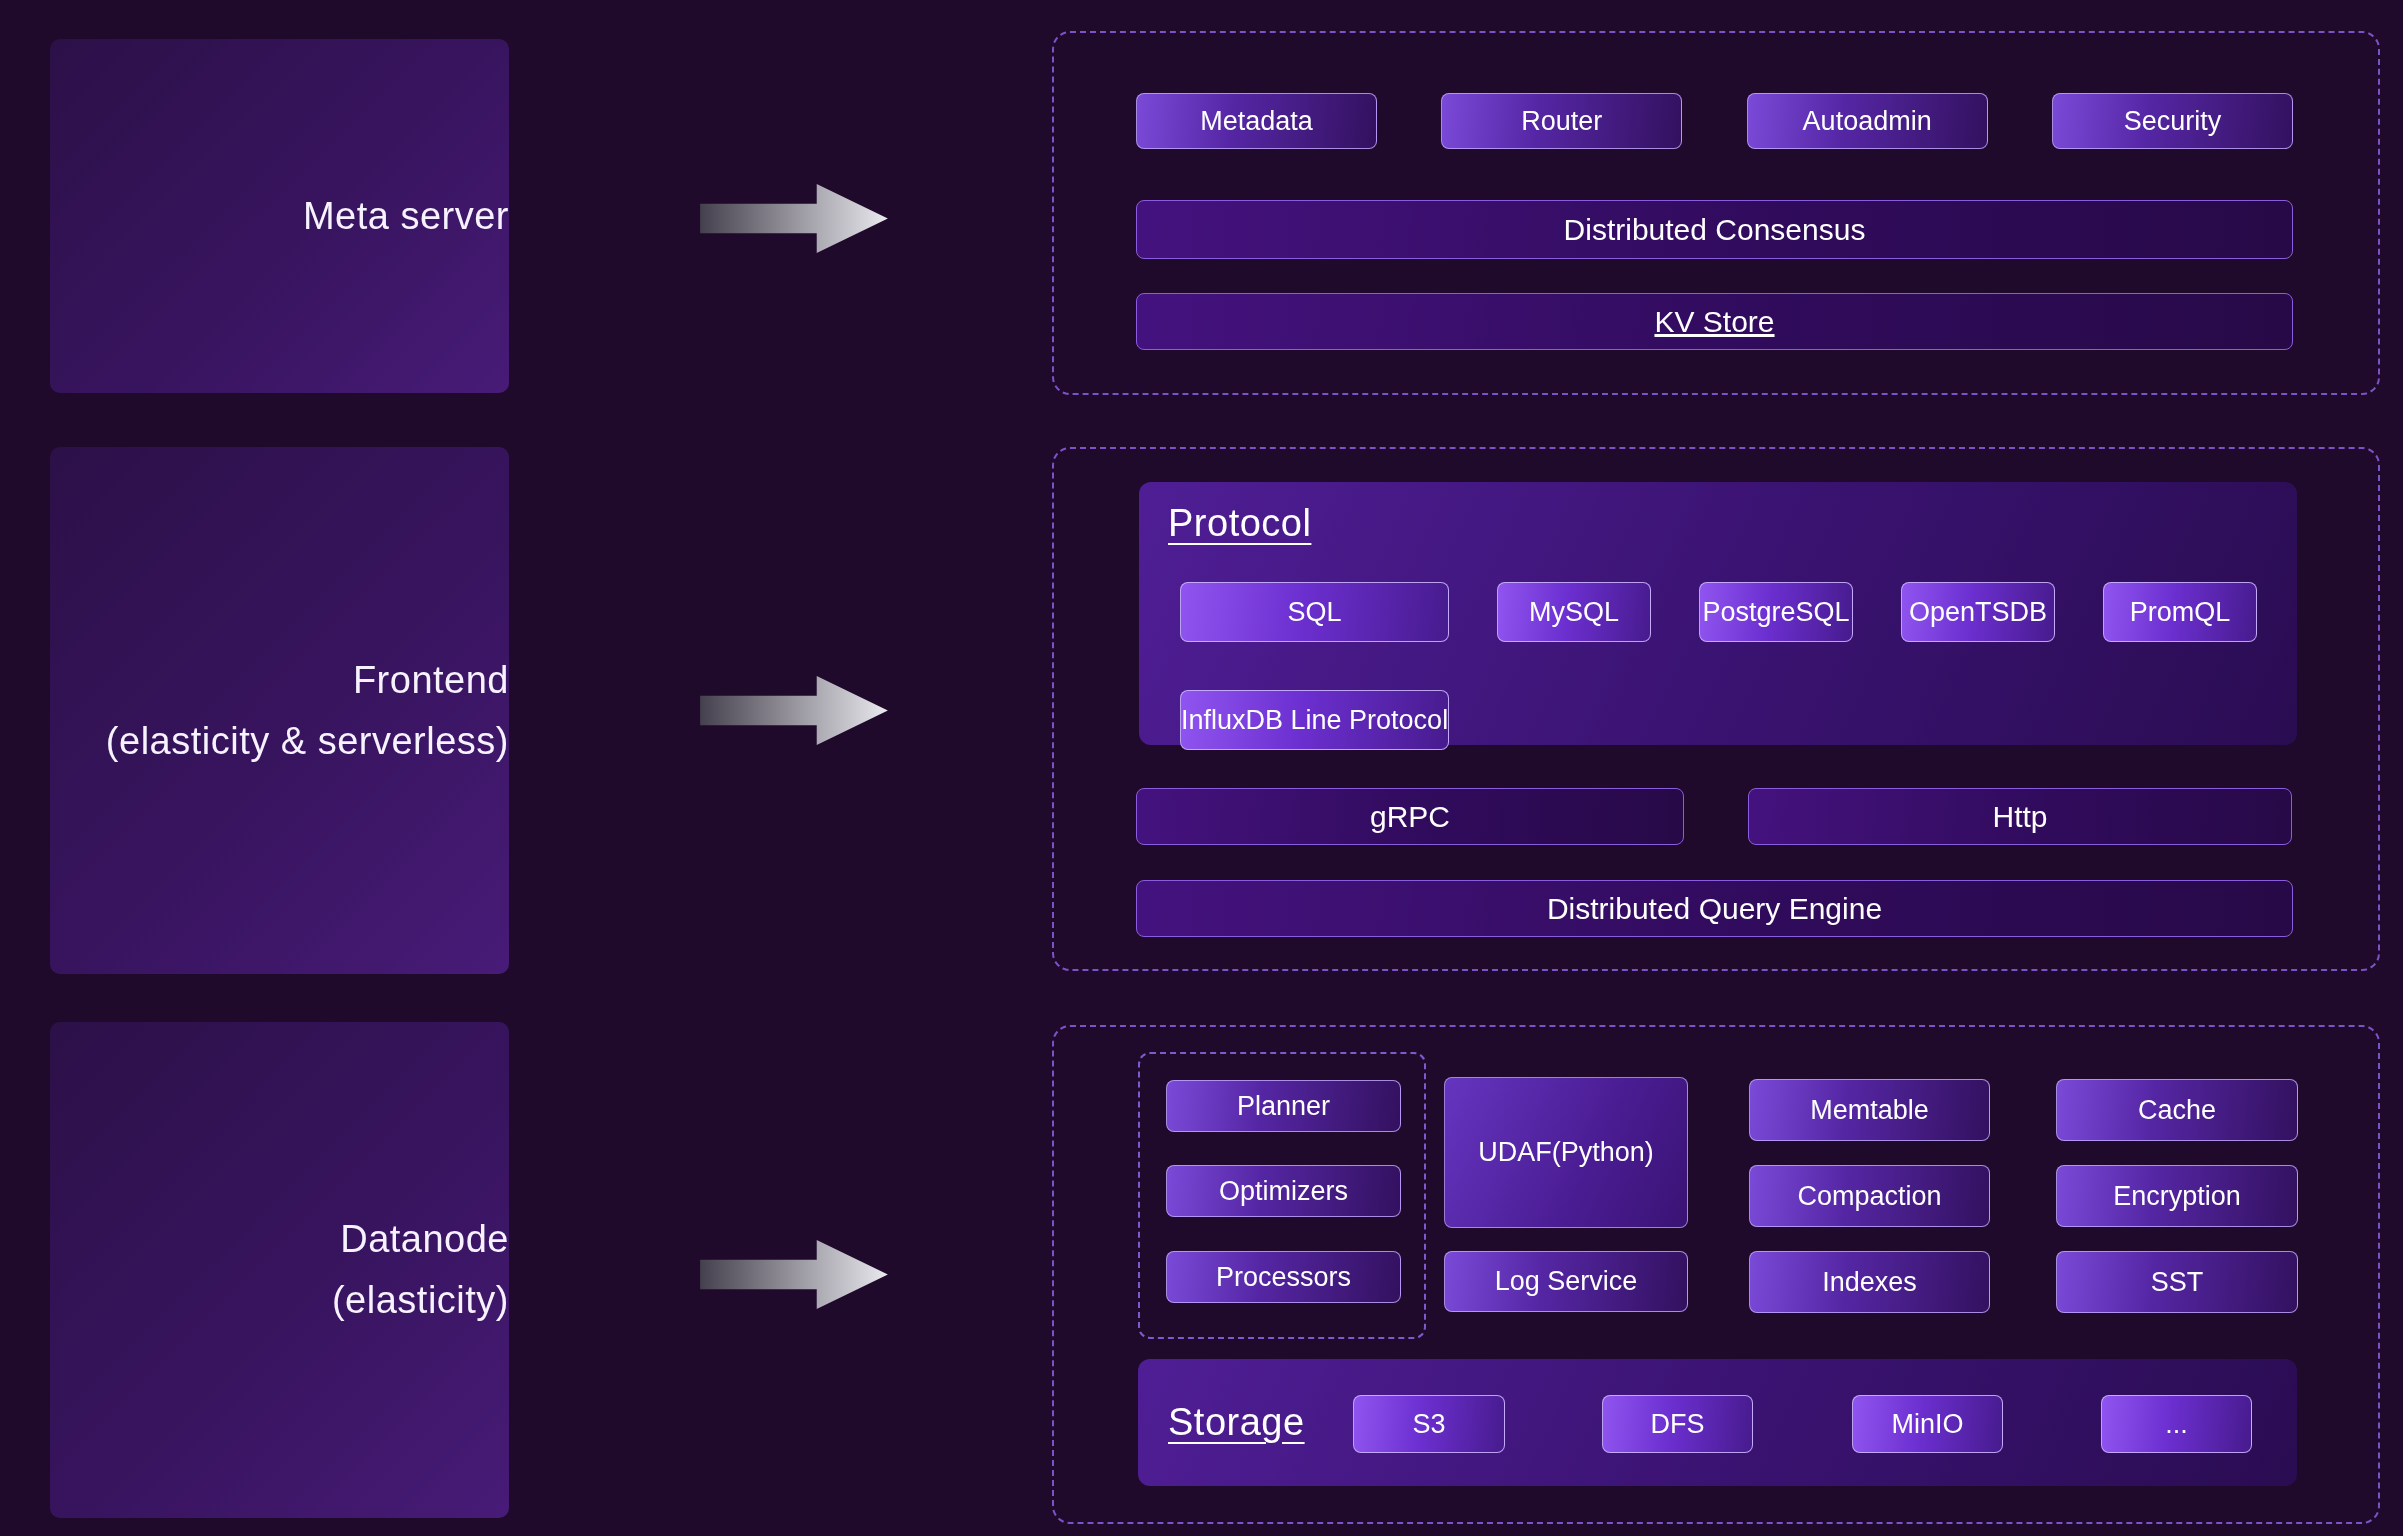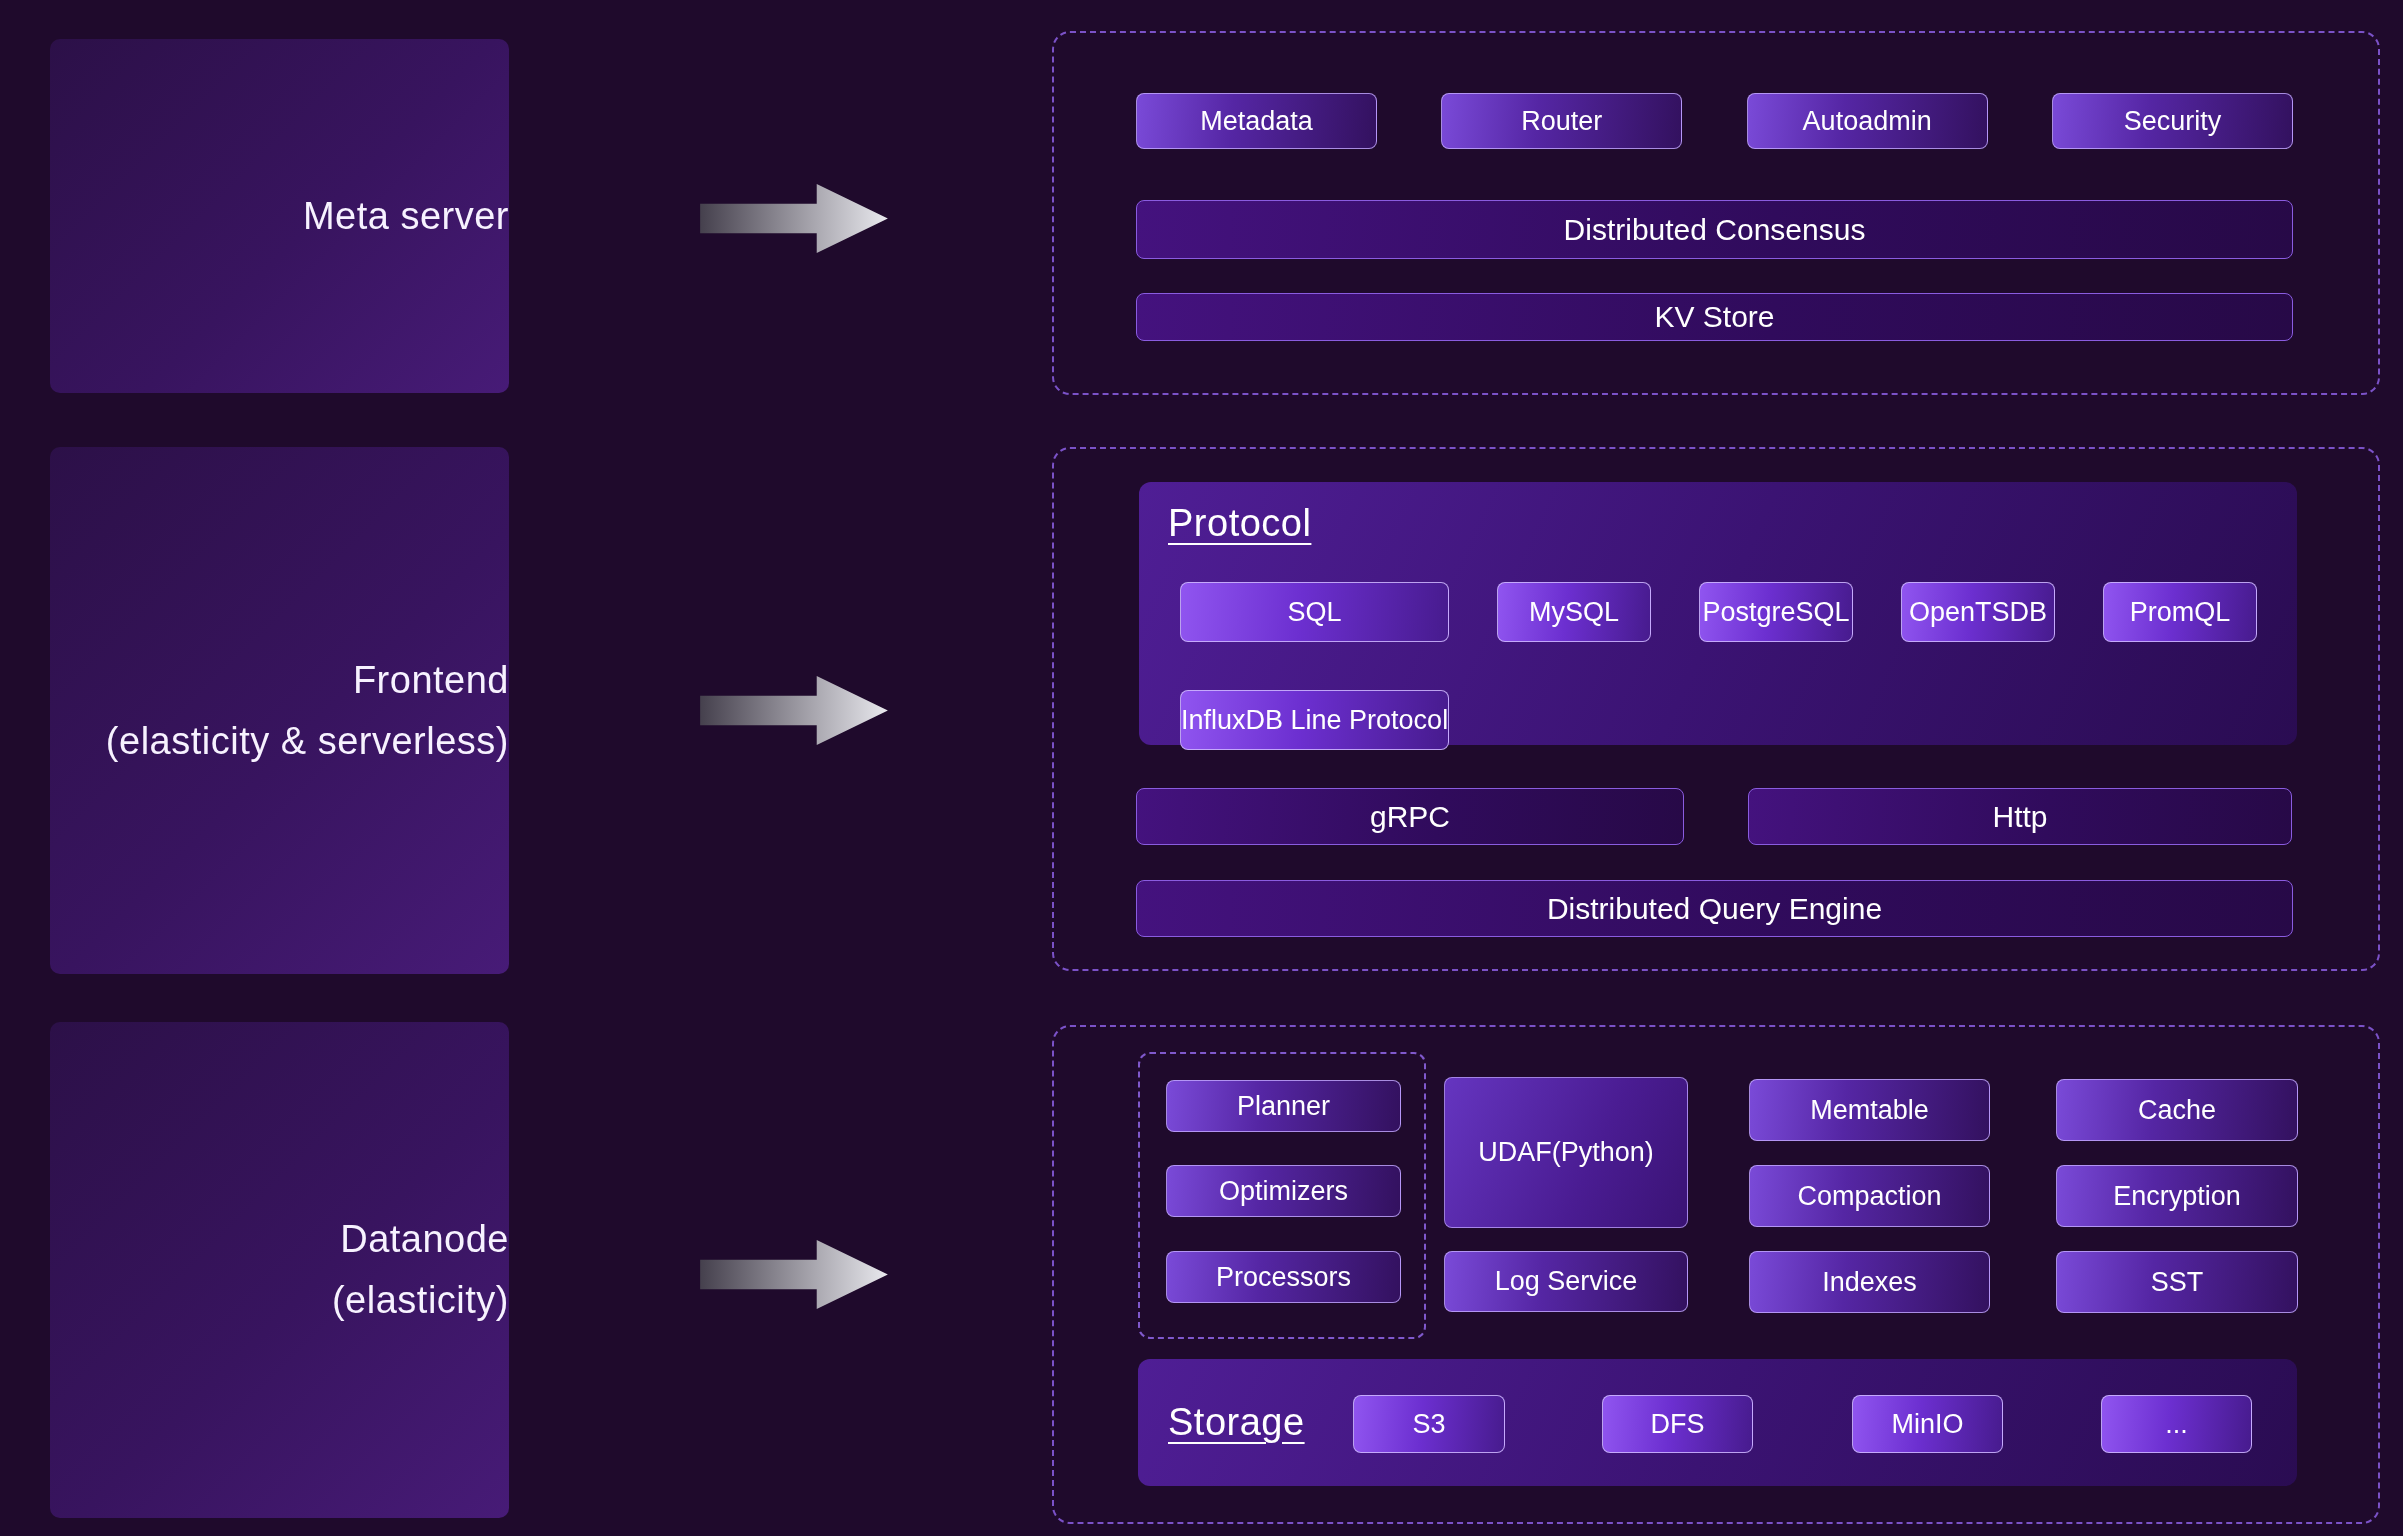--- a/index.html
+++ b/index.html
@@ -114,21 +114,21 @@
     position: absolute;
     left: 82px;
     top: 60px;
     width: 1157px;
     height: 56px;
     display: flex;
     justify-content: space-between;
   }
   .comp-row .chip { width: 241px; height: 56px; }
   #bar-consensus { left: 82px; top: 167px; width: 1157px; height: 59px; }
-  #bar-kvstore   { left: 82px; top: 260px; width: 1157px; height: 48px; }
+  #bar-kvstore   { left: 82px; top: 260px; width: 1157px; height: 57px; text-decoration: underline; }
 
   
   #protocol-panel { left: 85px; top: 33px; width: 1158px; height: 263px; }
   #protocol-title { left: 29px; top: 20px; }
   .proto-grid {
     position: absolute;
     left: 41px;
     top: 100px;
     width: 1077px;
     display: grid;

